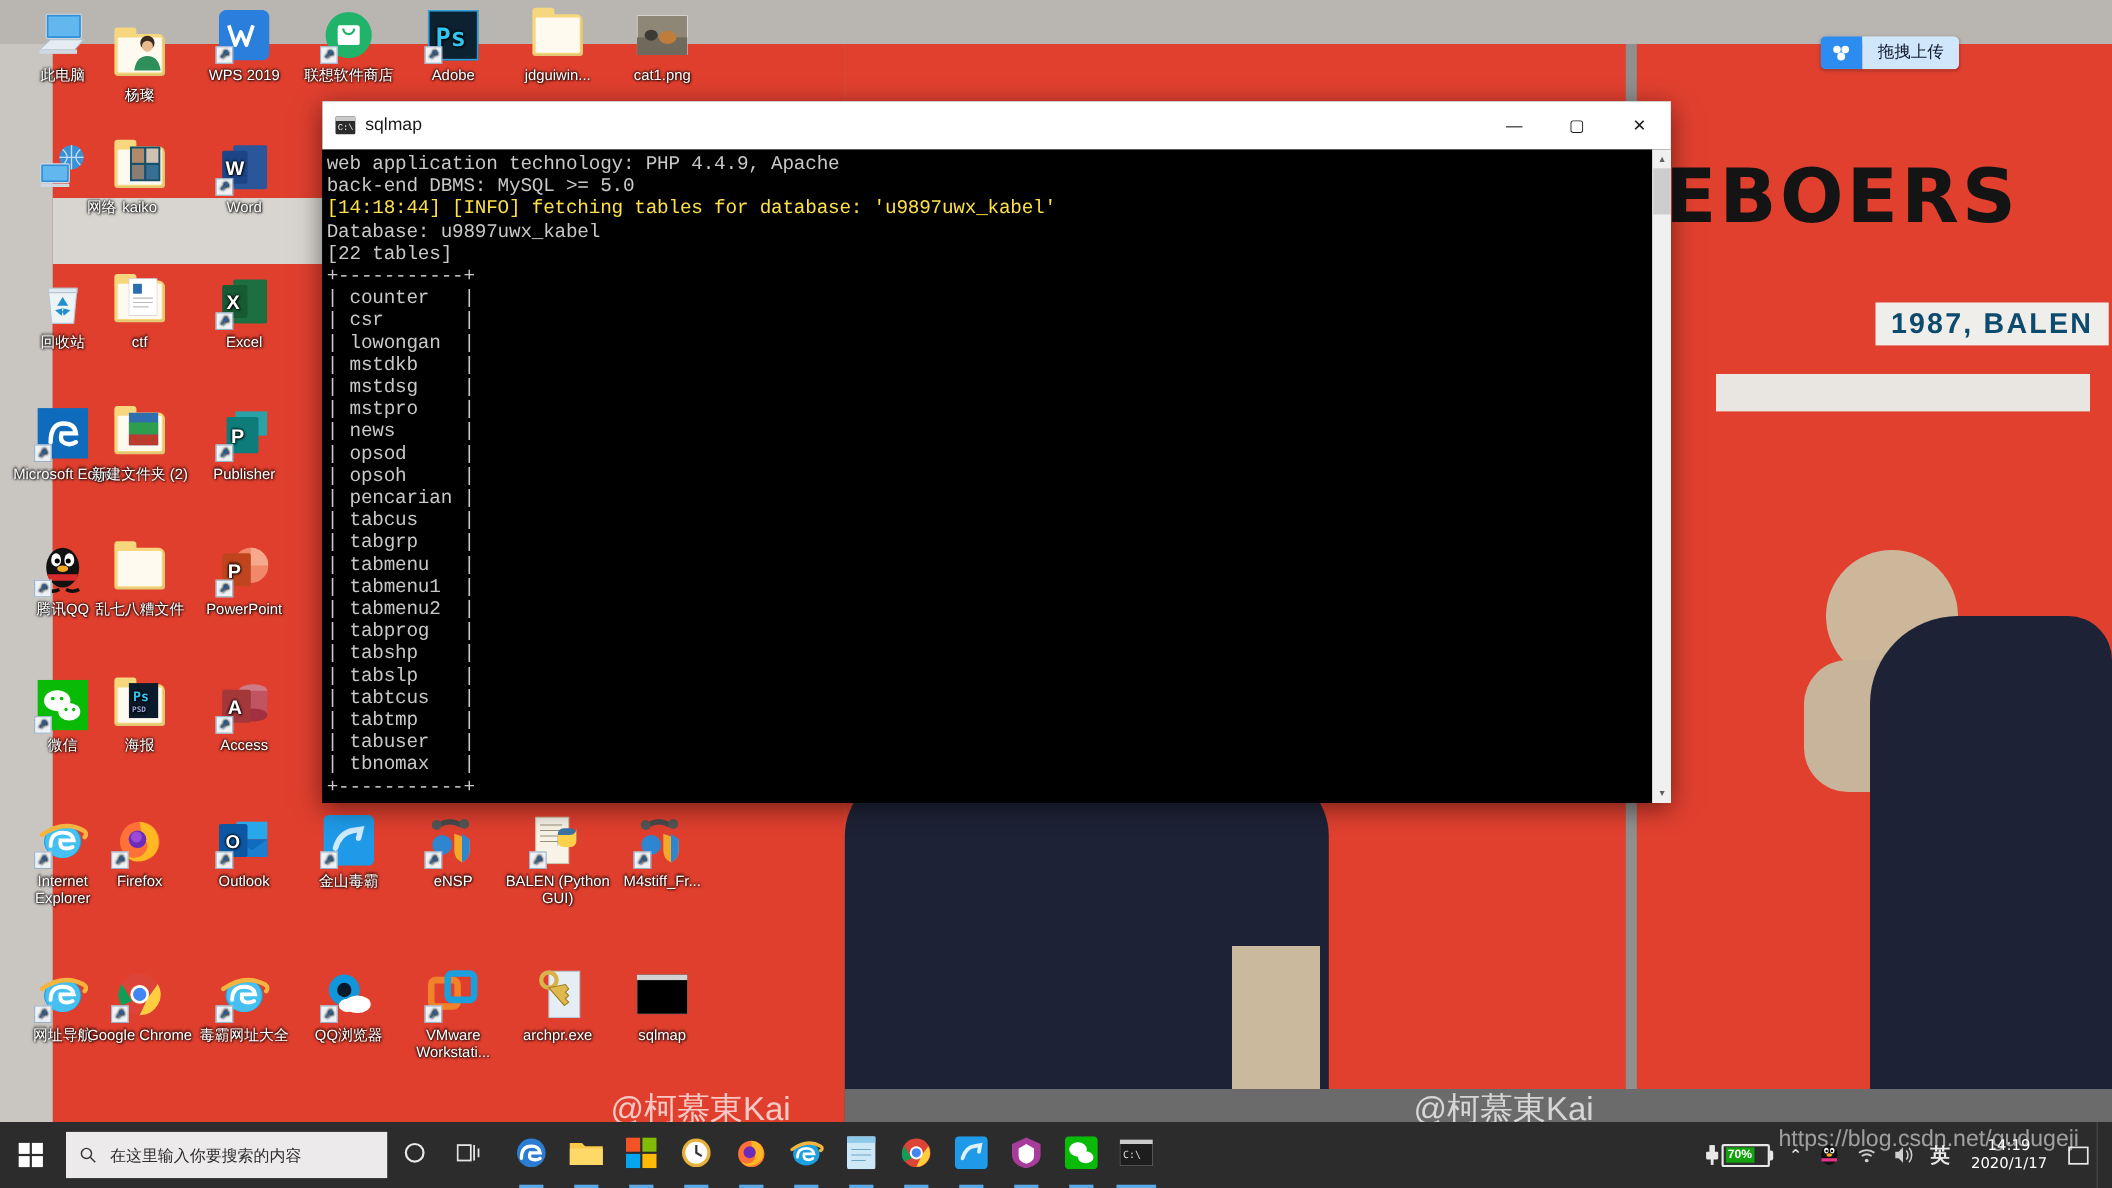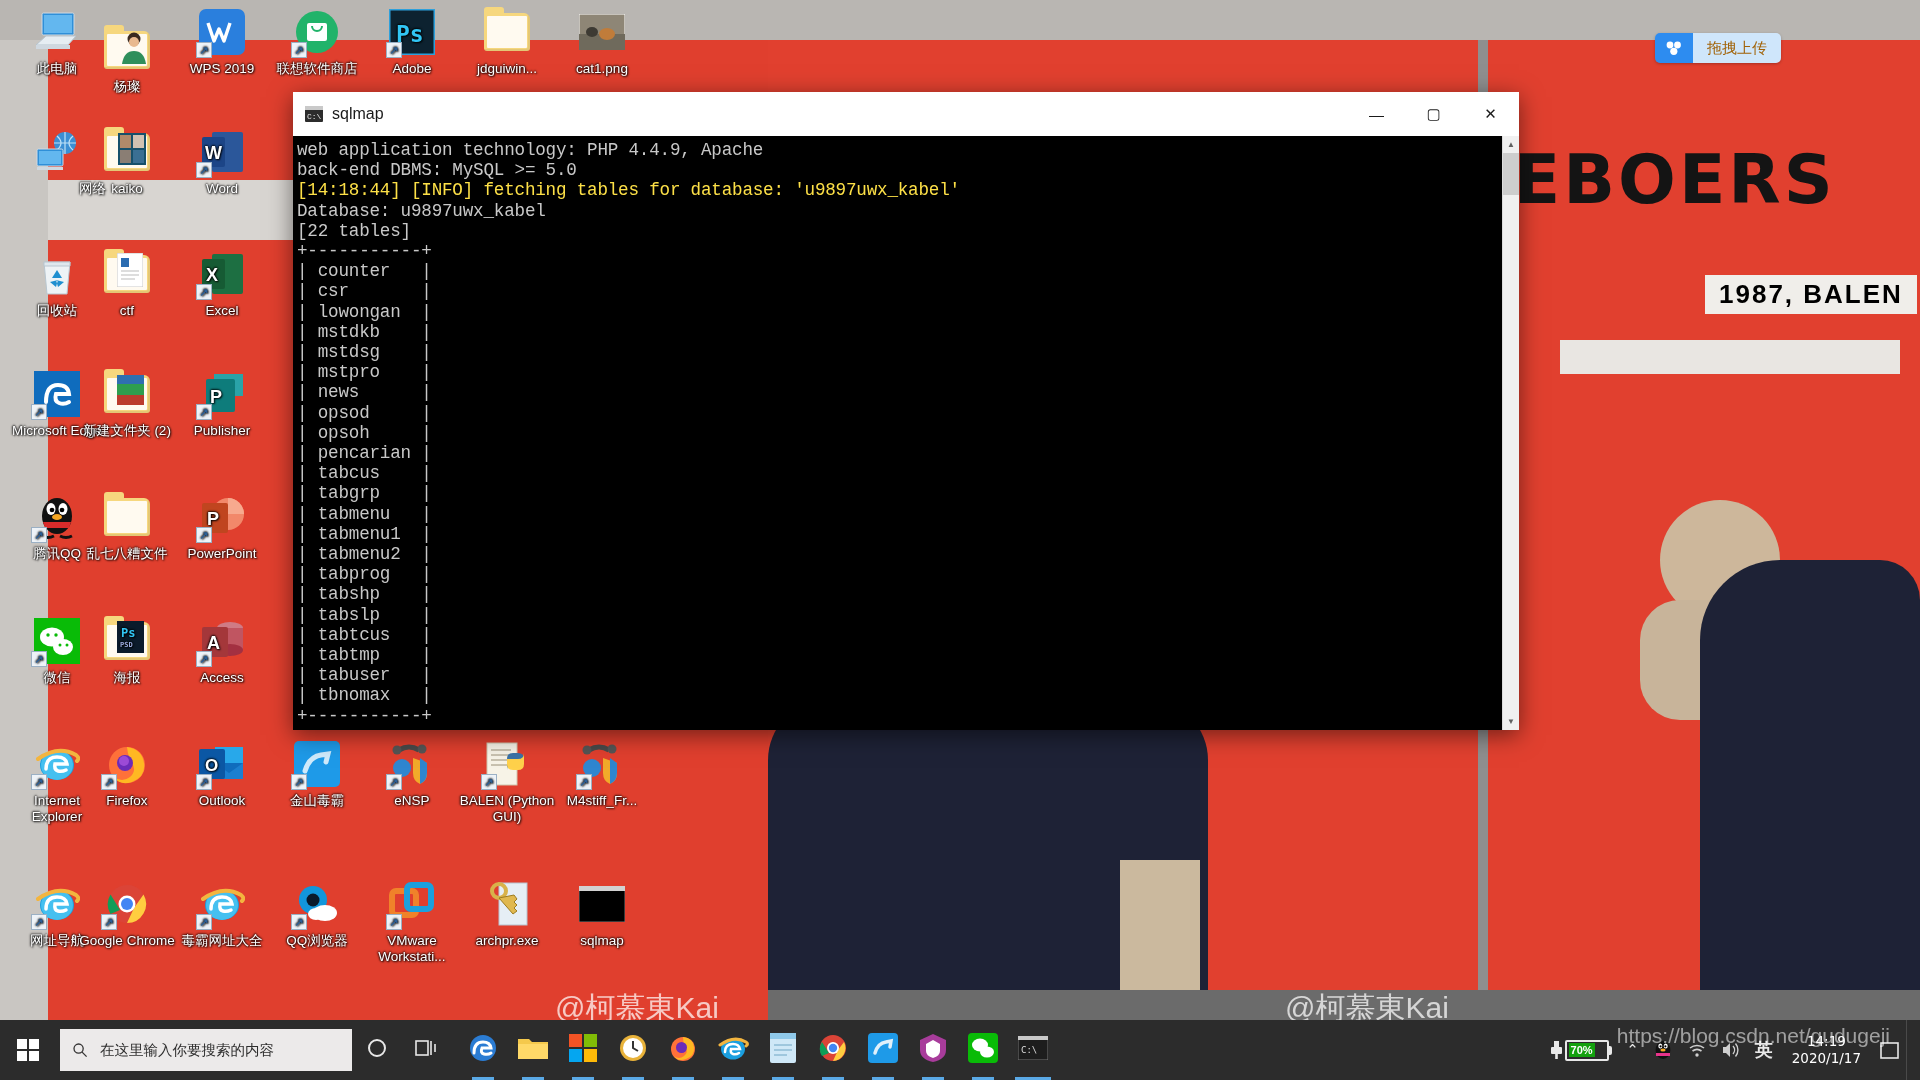--- a/index.html
+++ b/index.html
@@ -28,21 +28,21 @@
     color:#1a1a1a; font-size:78px; font-weight:bold; letter-spacing:4px;
     font-family:"DejaVu Sans", sans-serif; line-height:72px; opacity:.92;
   }
   .wp-geboers {
     position:absolute; left:1455px; top:140px;
     color:#141414; font-size:68px; font-weight:bold; letter-spacing:3px;
     font-family:"DejaVu Sans", sans-serif;
   }
   .wp-balen {
     position:absolute; left:1705px; top:275px; padding:4px 14px;
-    background:#f0eeea; color:#000000; font-size:26px; font-weight:bold;
+    background:#f0eeea; color:#0c4a6e; font-size:26px; font-weight:bold;
     letter-spacing:2px;
   }
   .wp-whitestrip { position:absolute; left:1560px; top:340px; width:340px; height:34px; background:#e9e6e2; }
   
   .wp-coat { position:absolute; background:#1e2236; }
   .wp-coat-a { left:768px; top:700px; width:440px; height:320px; border-radius:60px 60px 0 0; }
   .wp-coat-b { left:1700px; top:560px; width:220px; height:460px; border-radius:80px 40px 0 0; }
   .wp-coat-c { left:1660px; top:500px; width:120px; height:120px; background:#cdb79b; border-radius:50%; }
   .wp-coat-d { left:1640px; top:600px; width:160px; height:120px; background:#c8b49a; border-radius:40px; }
   .wp-trouser { position:absolute; left:1120px; top:860px; width:80px; height:160px; background:#cbb99e; }
@@ -62,21 +62,21 @@
     display:flex; align-items:center; height:30px;
     border-radius:5px; overflow:hidden;
     box-shadow:0 1px 3px rgba(0,0,0,.25);
   }
   #upload-pill .icon {
     width:38px; height:30px; background:#2d8cf0;
     display:flex; align-items:center; justify-content:center;
   }
   #upload-pill .label {
     padding:0 14px; height:30px; line-height:30px;
-    background:#cfe6fb; color:#a16207; font-size:15px;
+    background:#cfe6fb; color:#0f172a; font-size:15px;
   }
 
   
   .icon-cell {
     position:absolute; width:98px; text-align:center;
     color:#fff; font-size:13.5px; line-height:15.5px;
     text-shadow:1px 1px 2px rgba(0,0,0,.95), -1px 0 2px rgba(0,0,0,.7), 0 -1px 2px rgba(0,0,0,.7);
     cursor:default; user-select:none;
   }
   .icon-cell .glyph {

